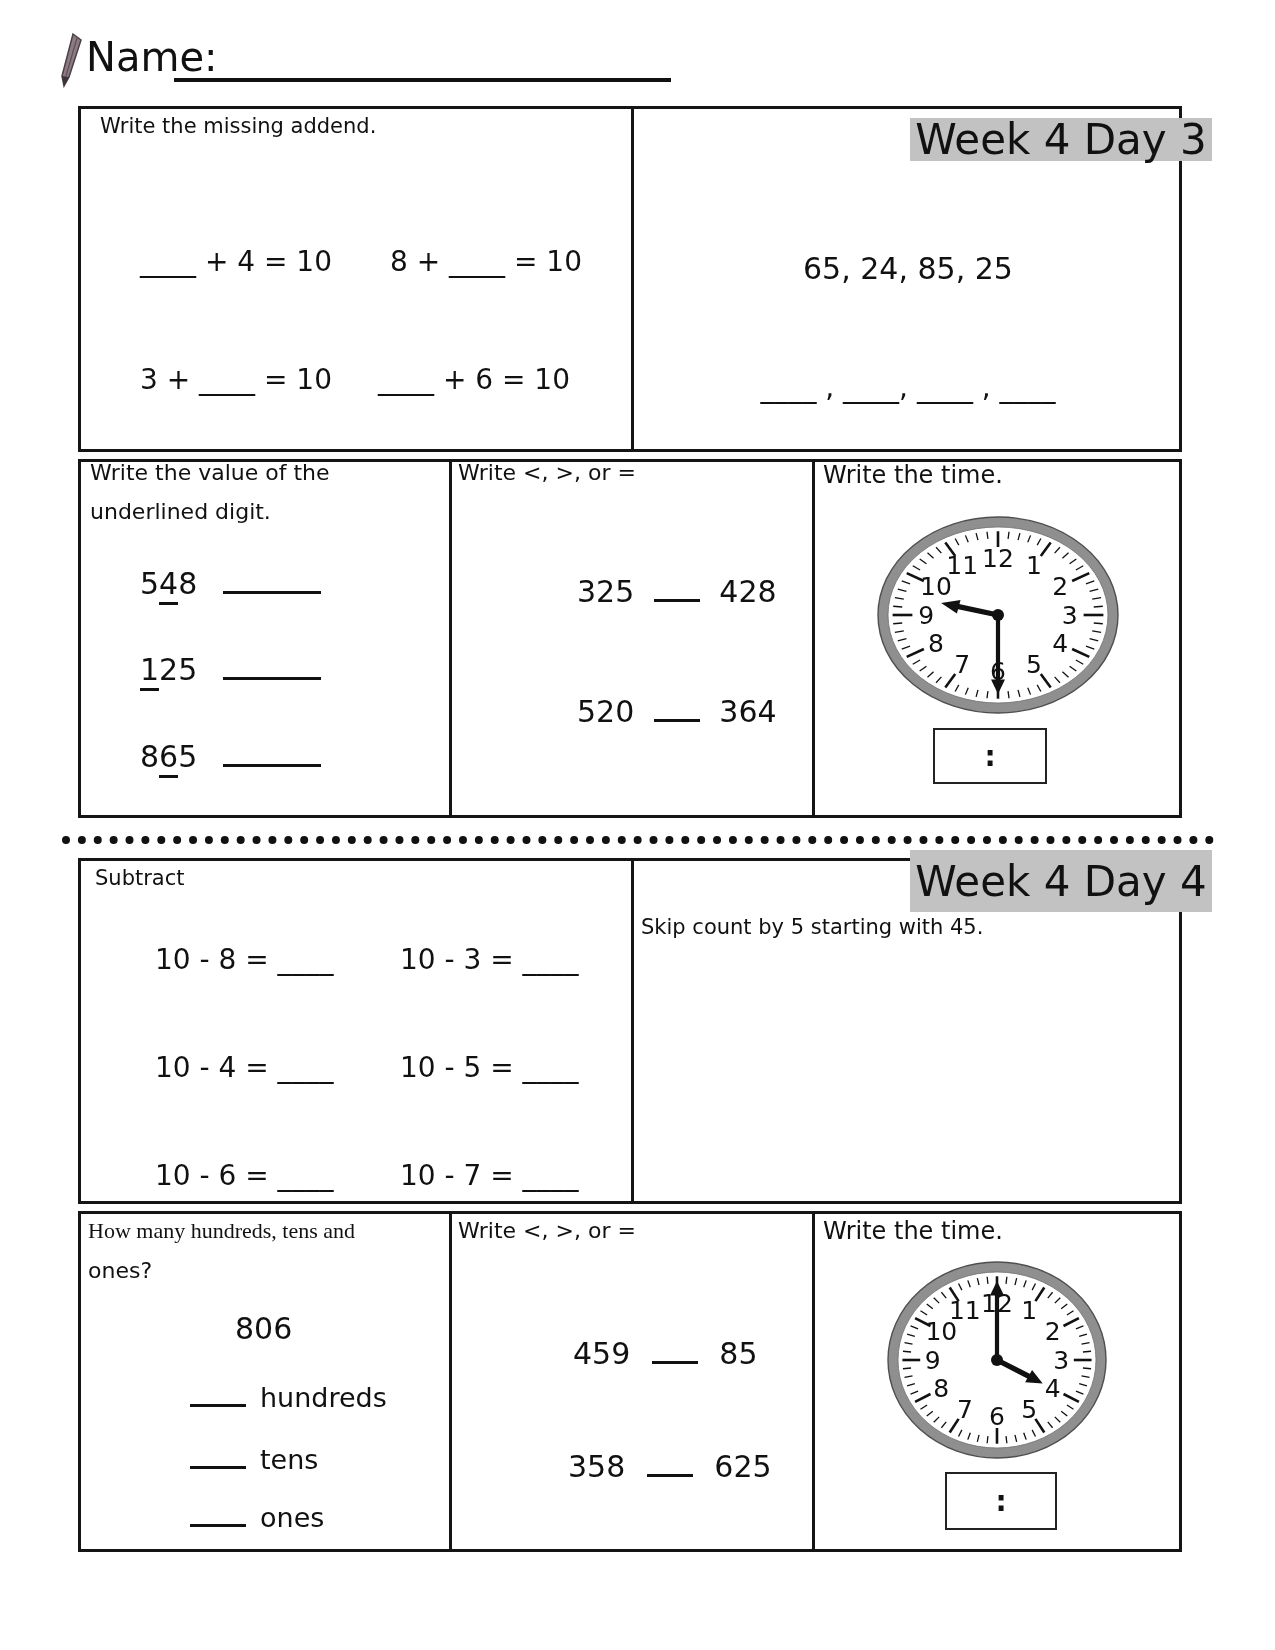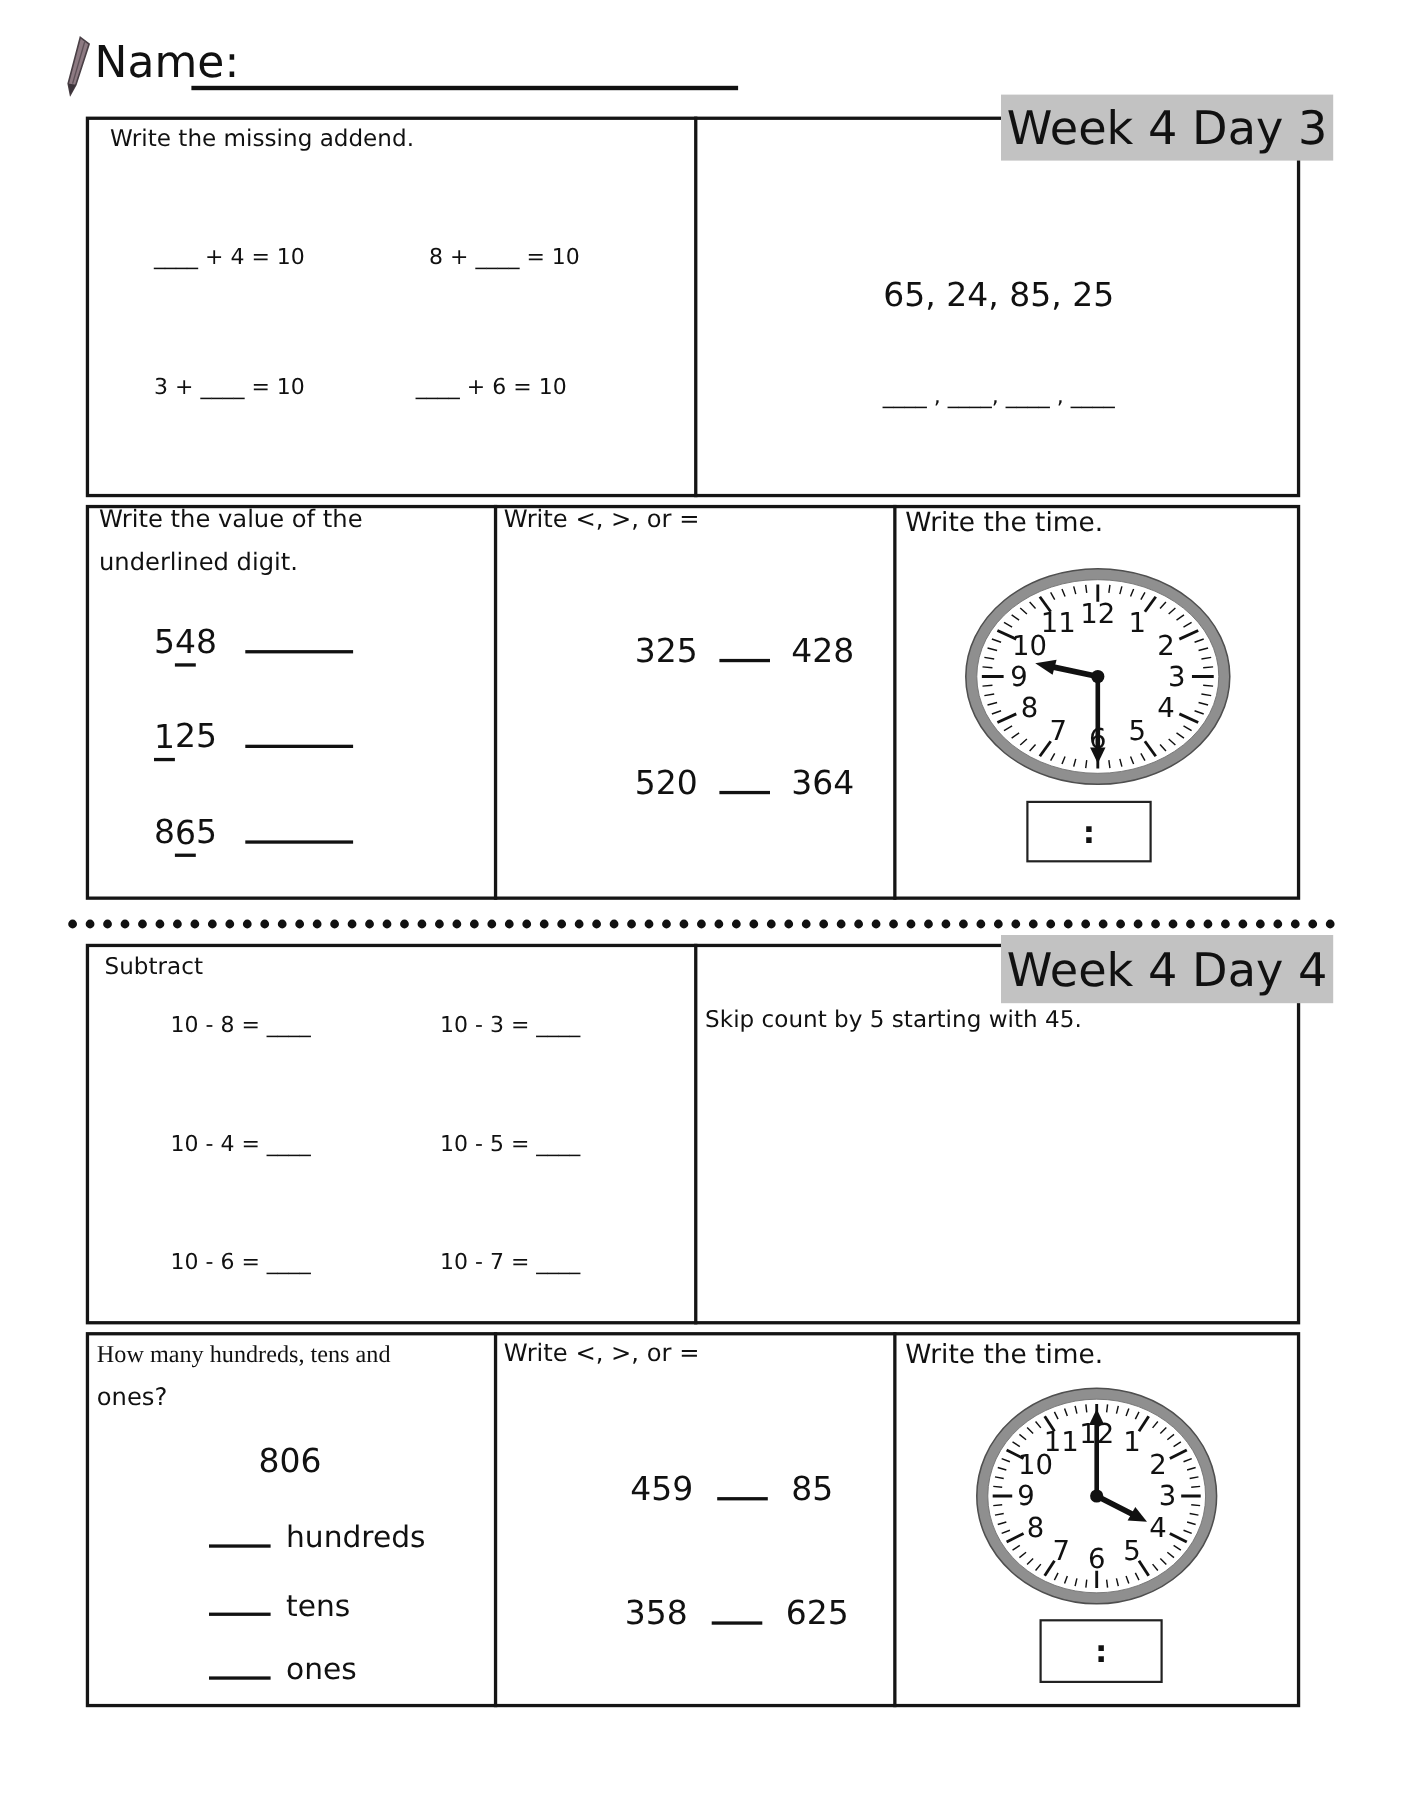--- a/index.html
+++ b/index.html
@@ -3,21 +3,21 @@
 <meta charset="utf-8">
 <style>
   html,body{margin:0;padding:0;background:#ffffff;}
   .page{position:relative;width:1275px;height:1650px;background:#fff;
         font-family:"DejaVu Sans","Liberation Sans",sans-serif;color:#111;overflow:hidden;}
   .abs{position:absolute;line-height:1.15;white-space:nowrap;}
   .border-box{position:absolute;border:3px solid #151515;box-sizing:border-box;background:transparent;}
   .vdiv{position:absolute;width:3px;background:#151515;}
   .instr{font-size:21px;}
   .instr2{font-size:22px;}
-  .prob{font-size:20px;}
+  .prob{font-size:28px;margin-top:24px;}
   .big{font-size:30px;}
   .gray-hdr{position:absolute;background:#c2c2c2;color:#111;font-size:42px;
             display:flex;align-items:center;justify-content:center;z-index:3;}
   .blank{display:inline-block;border-bottom:3px solid #111;height:0.95em;vertical-align:baseline;}
   .u{border-bottom:3px solid #111;padding-bottom:1px;}
   .dotted{position:absolute;border-top:8px dotted #111;height:0;}
   .timebox{position:absolute;border:2px solid #222;box-sizing:border-box;
            display:flex;align-items:center;justify-content:center;font-size:28px;font-weight:bold;}
   .footer{position:absolute;left:0;top:1576px;width:1275px;text-align:center;font-size:23px;}
   svg text{font-family:"DejaVu Sans","Liberation Sans",sans-serif;}
@@ -36,21 +36,21 @@
   </svg>
   <div class="abs name-label" style="left:86px;top:34px;">Name:</div>
   <div class="name-line"></div>
 
   <div class="border-box" style="left:78px;top:106px;width:1104px;height:346px;"></div>
   <div class="border-box" style="left:78px;top:459px;width:1104px;height:359px;"></div>
   <div class="vdiv" style="left:631px;top:106px;height:346px;"></div>
   <div class="vdiv" style="left:449px;top:459px;height:359px;"></div>
   <div class="vdiv" style="left:812px;top:459px;height:359px;"></div>
 
-  <div class="gray-hdr" style="left:910px;top:86px;width:302px;height:60px;">Week 4 Day 3</div>
+  <div class="gray-hdr" style="left:910px;top:118px;width:302px;height:43px;">Week 4 Day 3</div>
 
   <div class="abs instr" style="left:100px;top:114px;">Write the missing addend.</div>
   <div class="abs prob" style="left:140px;top:222px;">____ + 4 = 10</div>
   <div class="abs prob" style="left:390px;top:222px;">8 + ____ = 10</div>
   <div class="abs prob" style="left:140px;top:340px;">3 + ____ = 10</div>
   <div class="abs prob" style="left:378px;top:340px;">____ + 6 = 10</div>
 
   <div class="abs big" style="left:634px;top:252px;width:548px;text-align:center;">65,  24,  85,  25</div>
   <div class="abs prob" style="left:634px;top:348px;width:548px;text-align:center;">____ , ____, ____ , ____</div>
 

